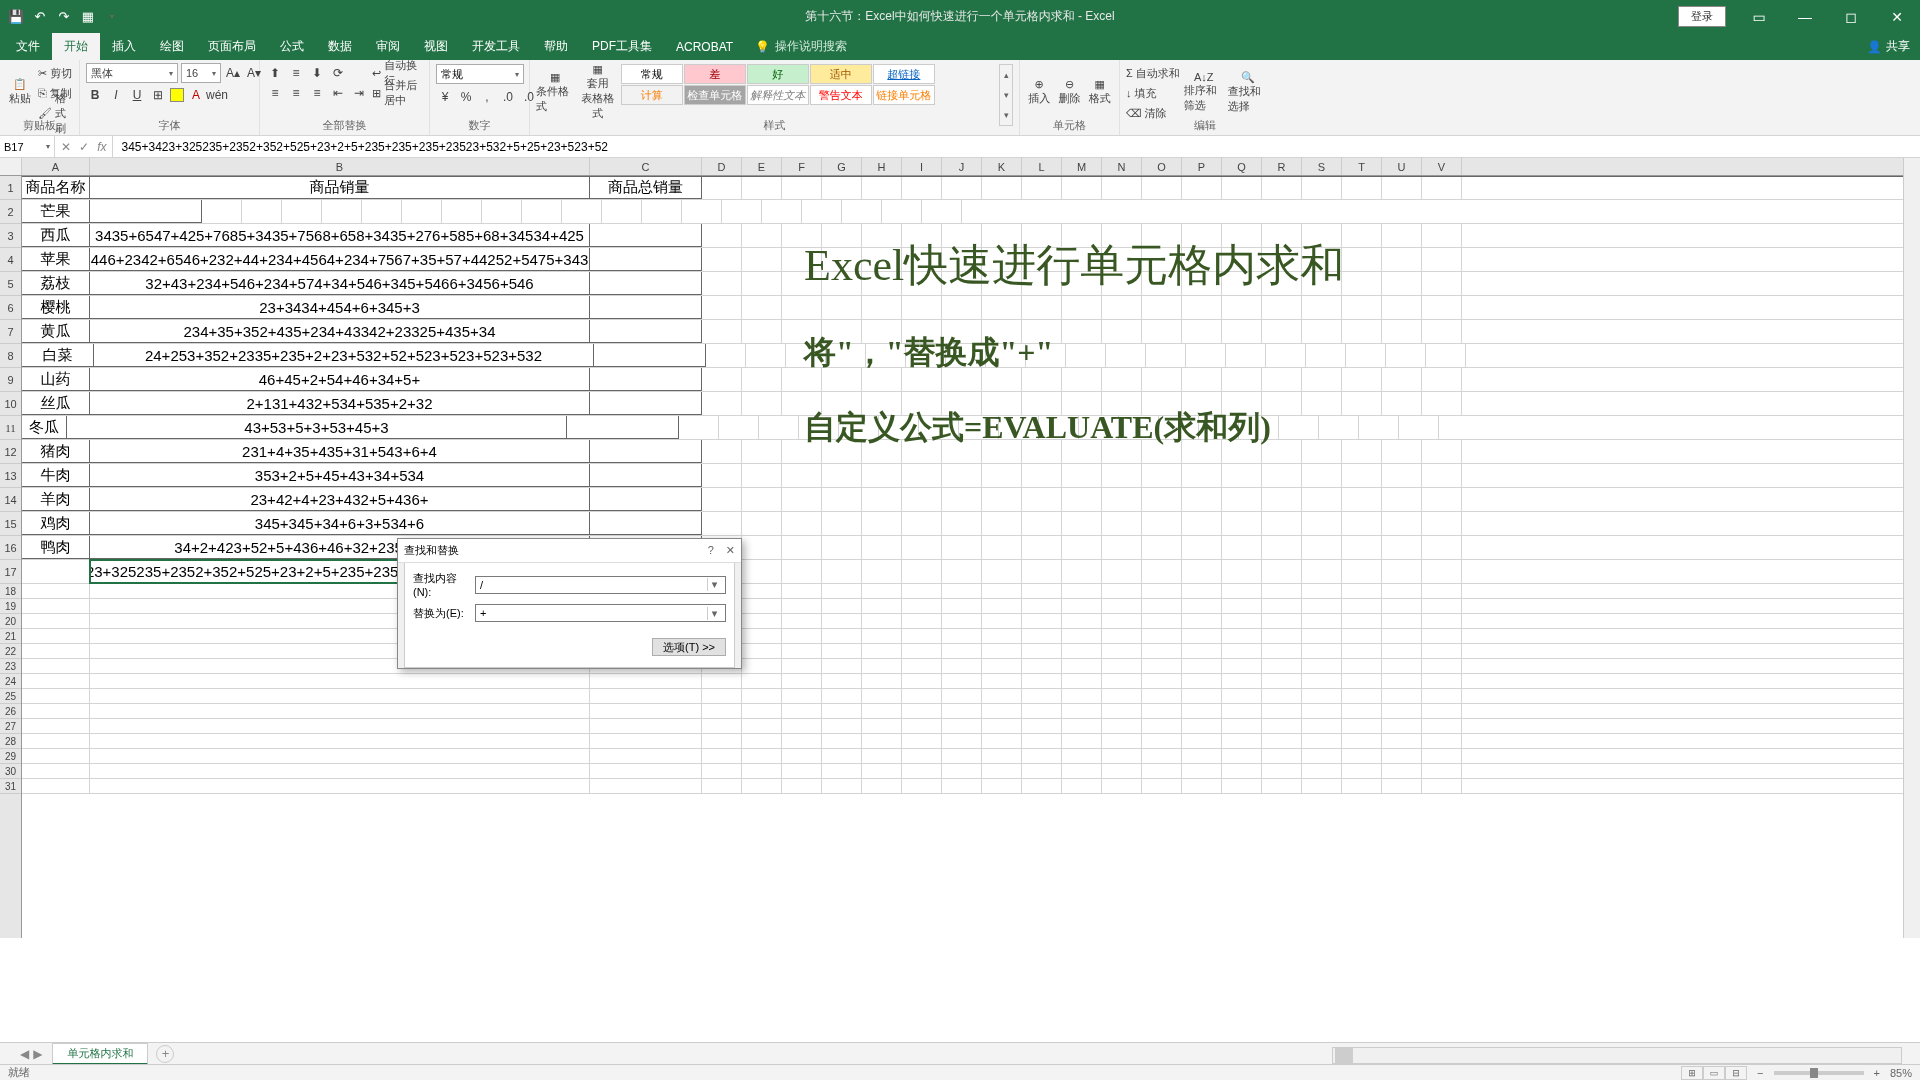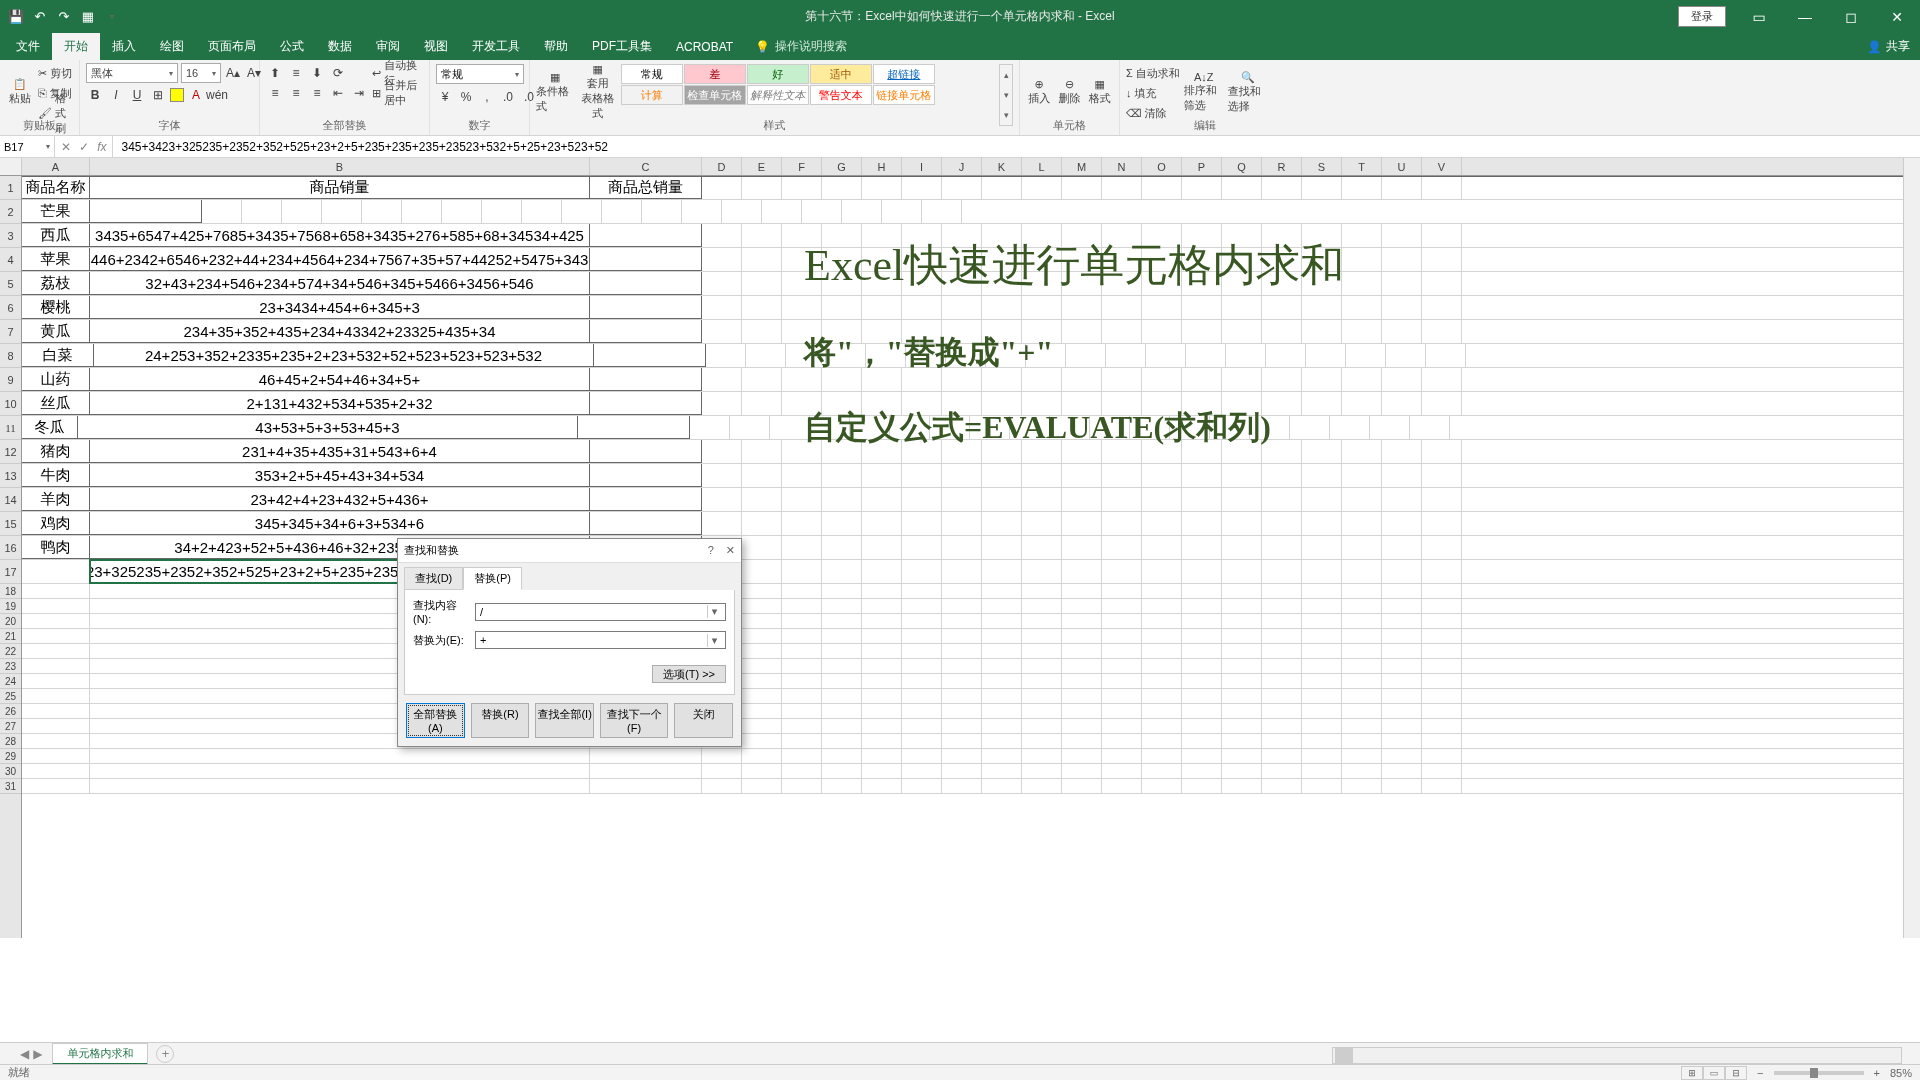--- a/index.html
+++ b/index.html
@@ -650,21 +650,21 @@
           <div class="cell" style="width: 40px;"></div>
           <div class="cell" style="width: 40px;"></div>
           <div class="cell" style="width: 40px;"></div>
           <div class="cell" style="width: 40px;"></div>
           <div class="cell" style="width: 40px;"></div>
           <div class="cell" style="width: 40px;"></div>
           <div class="cell" style="width: 40px;"></div>
           <div class="cell" style="width: 40px;"></div>
         </div>
         <div class="cell-row big">
-          <div class="cell data-a" style="width: 56px; border-right: 1px solid rgb(102, 102, 102); border-bottom: 1px solid rgb(102, 102, 102);">冬瓜</div>
+          <div class="cell data-a" style="width: 45px; border-right: 1px solid rgb(102, 102, 102); border-bottom: 1px solid rgb(102, 102, 102);">冬瓜</div>
           <div class="cell data-b" style="width: 500px; border-right: 1px solid rgb(102, 102, 102); border-bottom: 1px solid rgb(102, 102, 102);">43+53+5+3+53+45+3</div>
           <div class="cell" style="width: 112px; border-right: 1px solid rgb(102, 102, 102); border-bottom: 1px solid rgb(102, 102, 102);"></div>
           <div class="cell" style="width: 40px;"></div>
           <div class="cell" style="width: 40px;"></div>
           <div class="cell" style="width: 40px;"></div>
           <div class="cell" style="width: 40px;"></div>
           <div class="cell" style="width: 40px;"></div>
           <div class="cell" style="width: 40px;"></div>
           <div class="cell" style="width: 40px;"></div>
           <div class="cell" style="width: 40px;"></div>
@@ -1166,49 +1166,38 @@
 
       <div class="cursor-hl" style="left:606px;top:399px"></div>
 
       <div class="dialog">
         <div class="dialog-title">
           <span>查找和替换</span>
           <div class="dialog-title-right">
             <span>?</span>
             <span>✕</span>
           </div>
-        </div>
-        <div class="dialog-tabs">
-          <div class="dlg-tab">查找(D)</div>
-          <div class="dlg-tab active">替换(P)</div>
         </div>
         <div class="dialog-body">
           <div class="dlg-field">
             <span class="dlg-label">查找内容(N):</span>
             <div class="dlg-input">
                 <span>/</span>
                 <span class="dlg-dd">▾</span>
               </div>
           </div>
           <div class="dlg-field">
             <span class="dlg-label">替换为(E):</span>
             <div class="dlg-input">
                 <span>+</span>
                 <span class="dlg-dd">▾</span>
               </div>
           </div>
           <div class="dlg-options"><span class="opt-btn">选项(T) &gt;&gt;</span></div>
         </div>
-        <div class="dialog-buttons">
-          <span class="dlg-btn focus">全部替换(A)</span>
-          <span class="dlg-btn">替换(R)</span>
-          <span class="dlg-btn">查找全部(I)</span>
-          <span class="dlg-btn" style="width:70px">查找下一个(F)</span>
-          <span class="dlg-btn" style="margin-left:auto">关闭</span>
-        </div>
       </div>
     </div>
   </div>
   <div class="v-scroll"></div>
 </div>
 
 <div class="sheet-tabs">
   <div class="sheet-nav">
       <span>◀</span>
       <span>▶</span>

